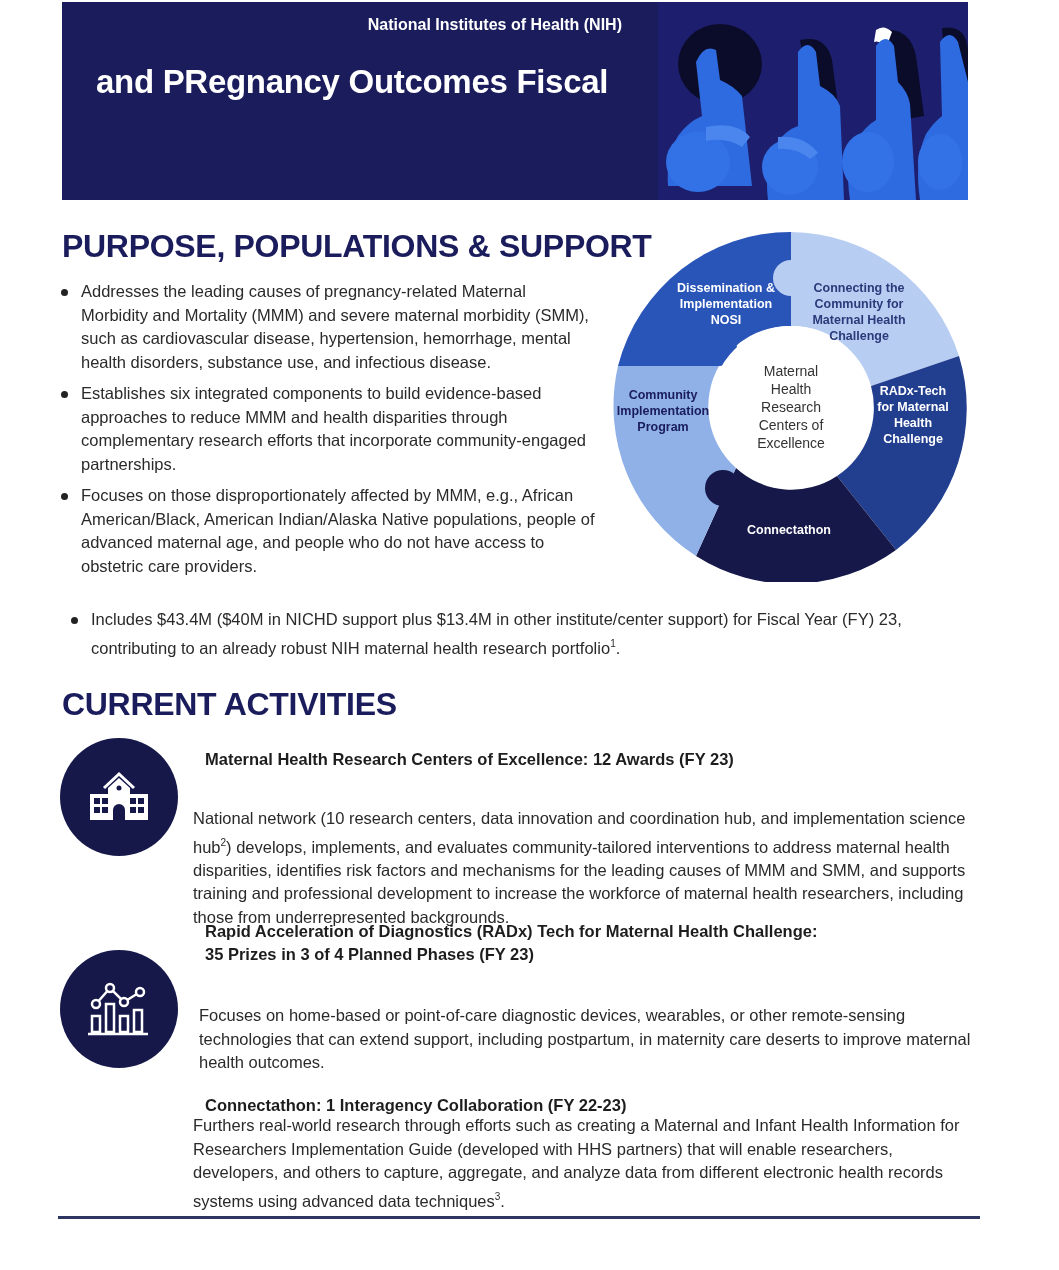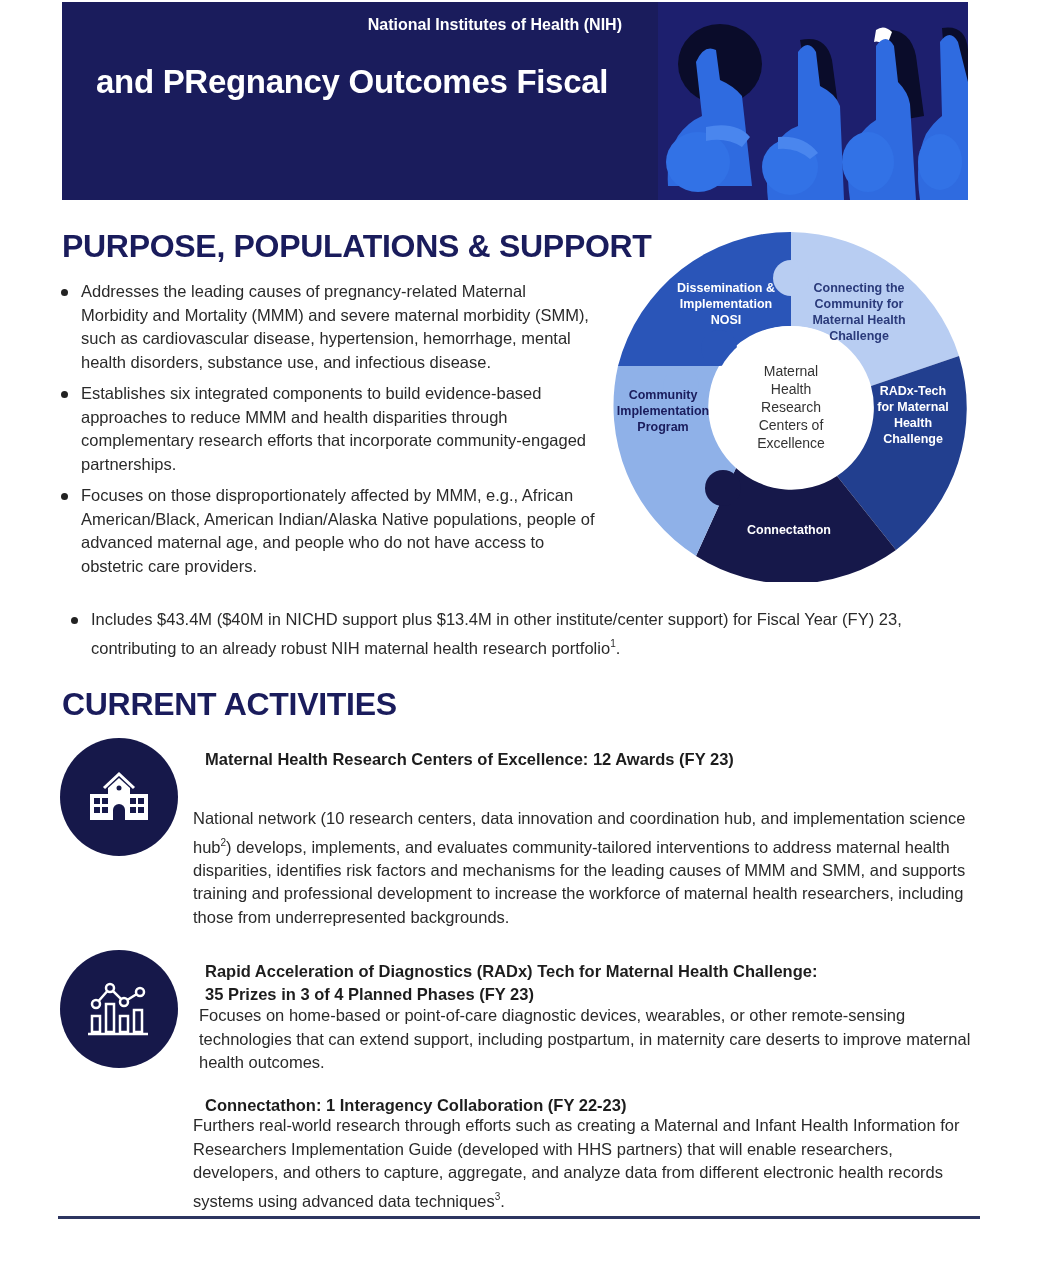--- a/index.html
+++ b/index.html
@@ -19,21 +19,21 @@
   .wheel { position: absolute; left: 606px; top: 230px; width: 370px; height: 352px; }
   .wheel text { font-family: "Liberation Sans", sans-serif; font-weight: bold; font-size: 12.5px; text-anchor: middle; }
   .act-icon { position: absolute; left: 60px; width: 118px; height: 118px; border-radius: 50%; background: #16184a; }
   .icon1 { top: 738px; }
   .icon2 { top: 950px; }
   .act-icon svg { position: absolute; left: 24px; top: 24px; width: 70px; height: 70px; }
   .act-title { position: absolute; left: 193px; margin: 12px; font-weight: bold; font-size: 16.5px; line-height: 23px; color: #1d1d1d; }
   .act-body { position: absolute; left: 193px; margin: 0; font-size: 16.5px; line-height: 23.5px; color: #2a2a2a; width: 780px; }
   .t1 { top: 736px; }
   .p1 { top: 768px; margin-top: 39px; }
-  .t2 { top: 948px; width: 700px; }
+  .t2 { top: 908px; width: 700px; }
   .p2 { top: 1004px; margin-left: 6px; }
   .t3 { top: 1082px; }
   .p3 { top: 1114px; }
   sup { font-size: 10px; }
   .rule { position: absolute; left: 58px; top: 1216px; width: 922px; height: 3px; background: #2d3560; }
 </style>
 </head>
 <body>
 
 <div class="banner">

